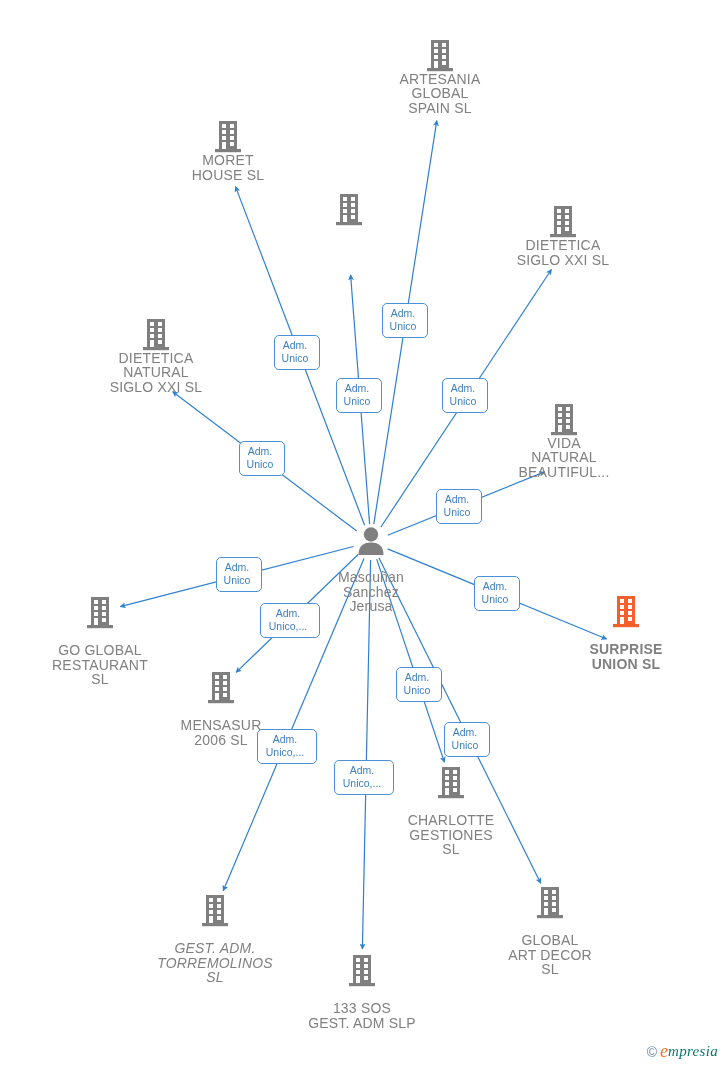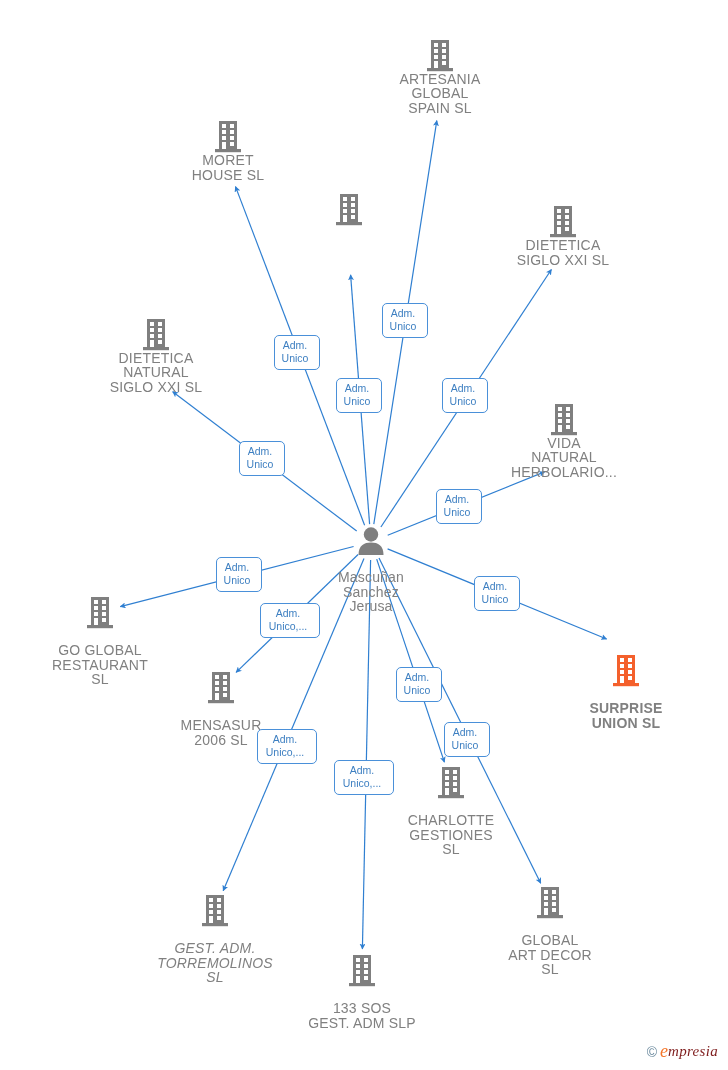--- a/index.html
+++ b/index.html
@@ -81,21 +81,21 @@
     font-size: 14px;
     margin-right: 3px;
   }
   .wm-e {
     color: #f4762a;
     font-style: italic;
     font-size: 18px;
     font-family: "Liberation Serif", serif;
   }
   .wm-rest {
-    color: #7f1d1d;
+    color: #0f766e;
     font-style: italic;
     font-size: 15px;
     font-family: "Liberation Serif", serif;
     letter-spacing: 0.3px;
   }
 </style>
 </head>
 <body>
 
 <div id="canvas">
@@ -221,21 +221,21 @@
             <rect x="9" y="16" width="4" height="4" fill="#ffffff"></rect>
             <rect x="17" y="16" width="4" height="4" fill="#ffffff"></rect>
             <rect x="9" y="22" width="4" height="7" fill="#ffffff"></rect>
             <rect x="17" y="22" width="4" height="4" fill="#ffffff"></rect>
           </svg>
         </span>
       </div>
       <div class="node label-above" style="left: 564px; top: 402.5px;">
         <div class="node-label">VIDA
 NATURAL
-HERBOLARIO...</div>
+BEAUTIFUL...</div>
         <span>
           <svg class="node-icon" width="30" height="33" viewBox="0 0 30 33" xmlns="http://www.w3.org/2000/svg">
             <rect x="6" y="1" width="18" height="28" fill="#7f7f7f"></rect>
             <rect x="2" y="29" width="26" height="3.2" fill="#7f7f7f"></rect>
             <rect x="9" y="4" width="4" height="4" fill="#ffffff"></rect>
             <rect x="17" y="4" width="4" height="4" fill="#ffffff"></rect>
             <rect x="9" y="10" width="4" height="4" fill="#ffffff"></rect>
             <rect x="17" y="10" width="4" height="4" fill="#ffffff"></rect>
             <rect x="9" y="16" width="4" height="4" fill="#ffffff"></rect>
             <rect x="17" y="16" width="4" height="4" fill="#ffffff"></rect>
@@ -256,21 +256,21 @@
             <rect x="9" y="16" width="4" height="4" fill="#ffffff"></rect>
             <rect x="17" y="16" width="4" height="4" fill="#ffffff"></rect>
             <rect x="9" y="22" width="4" height="7" fill="#ffffff"></rect>
             <rect x="17" y="22" width="4" height="4" fill="#ffffff"></rect>
           </svg>
         </span>
         <div class="node-label">GO GLOBAL
 RESTAURANT
 SL</div>
       </div>
-      <div class="node label-below" style="left: 626px; top: 654px;">
+      <div class="node label-below" style="left: 626px; top: 595px;">
         <span>
           <svg class="node-icon" width="30" height="33" viewBox="0 0 30 33" xmlns="http://www.w3.org/2000/svg">
             <rect x="6" y="1" width="18" height="28" fill="#f4602c"></rect>
             <rect x="2" y="29" width="26" height="3.2" fill="#f4602c"></rect>
             <rect x="9" y="4" width="4" height="4" fill="#ffffff"></rect>
             <rect x="17" y="4" width="4" height="4" fill="#ffffff"></rect>
             <rect x="9" y="10" width="4" height="4" fill="#ffffff"></rect>
             <rect x="17" y="10" width="4" height="4" fill="#ffffff"></rect>
             <rect x="9" y="16" width="4" height="4" fill="#ffffff"></rect>
             <rect x="17" y="16" width="4" height="4" fill="#ffffff"></rect>

